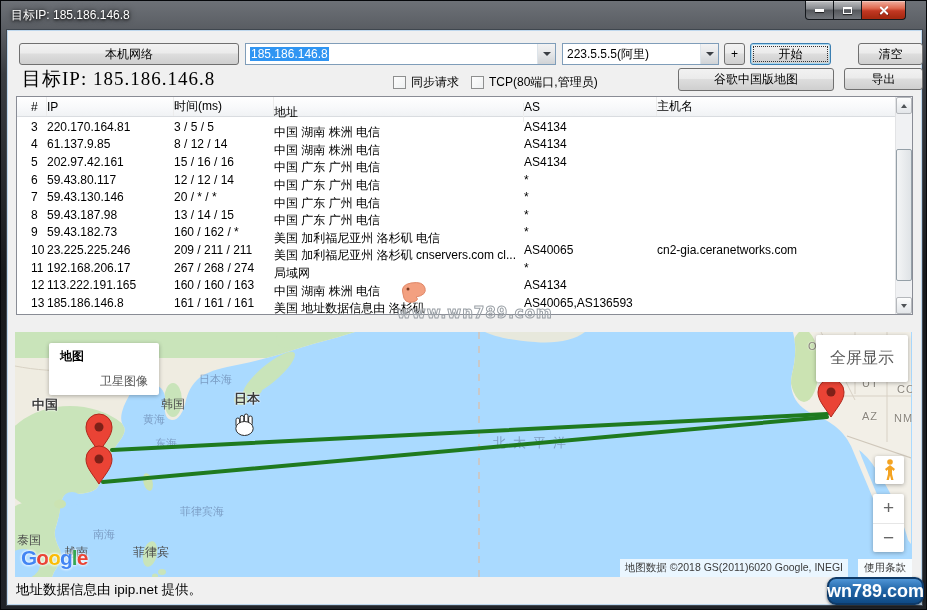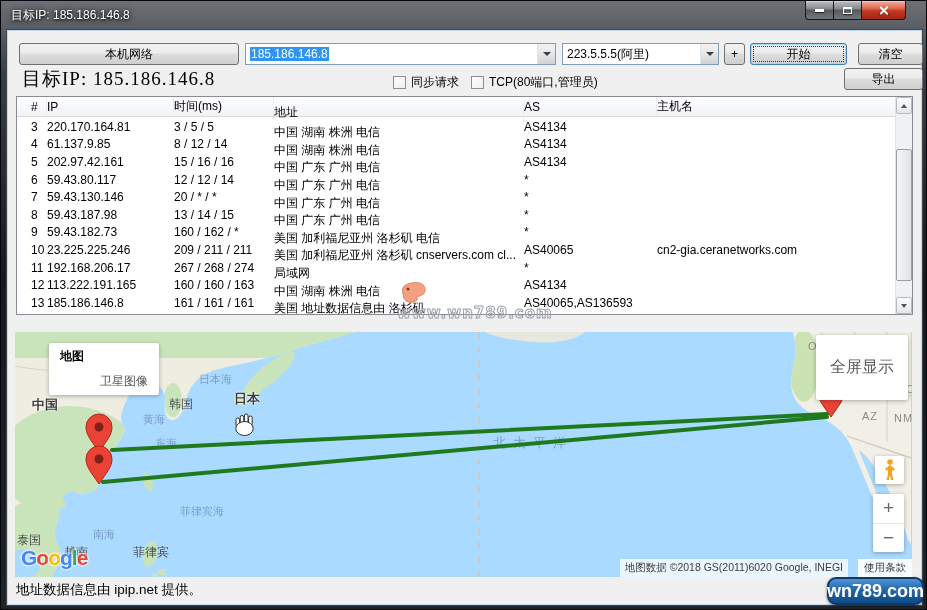--- a/index.html
+++ b/index.html
@@ -71,21 +71,21 @@
   .mlabel.water{color:#7b9dc4;text-align:center;}
   .mlabel.big{font-size:13px;letter-spacing:7px;color:#7f9fc3;}
   .mlabel.country{color:#3c3c3c;font-weight:bold;font-size:13px;text-shadow:0 0 2px #fff,0 0 2px #fff;}
   .mlabel.sm{font-size:12px;color:#4a4a4a;}
   .mlabel.state{color:#8a857c;font-size:11px;letter-spacing:1px;text-shadow:0 0 2px #fff;}
   svg.routes{position:absolute;left:0;top:0;z-index:3;pointer-events:none;}
   .mapctl{position:absolute;background:#fff;border-radius:2px;box-shadow:0 1px 4px rgba(0,0,0,.3);z-index:4;}
   .typectl{left:34px;top:11px;padding:5px 11px;display:flex;gap:16px;font-size:12px;}
   .typectl .on{font-weight:bold;color:#000;}
   .typectl .off{color:#565656;margin-top:25px;}
-  .fullctl{right:4px;top:3px;padding:22px 14px;font-size:16px;color:#5b5b5b;}
+  .fullctl{right:4px;top:3px;padding:13px 14px;font-size:16px;color:#5b5b5b;}
   .pegctl{left:860px;top:124px;width:29px;height:28px;display:flex;align-items:center;justify-content:center;}
   .zoomctl{left:858px;top:162px;width:31px;height:58px;display:flex;flex-direction:column;}
   .zoomctl div{flex:1;display:flex;align-items:center;justify-content:center;font-size:19px;color:#666;}
   .zoomctl .zin{border-bottom:1px solid #e6e6e6;}
   .glogo{position:absolute;left:6px;top:214px;z-index:4;font-size:21px;font-weight:bold;letter-spacing:-1px;
     text-shadow:0 0 3px #fff,0 0 3px #fff;}
   .attrib{position:absolute;right:64px;bottom:0;z-index:4;background:rgba(255,255,255,.75);padding:2px 5px;font-size:10.5px;color:#3c3c3c;}
   .terms{position:absolute;right:0;bottom:0;z-index:4;background:rgba(255,255,255,.9);padding:2px 6px;font-size:10.5px;color:#3c3c3c;}
   
   .statustext{position:absolute;left:9px;top:551px;font-size:13.5px;color:#000;}
@@ -125,36 +125,39 @@
     </div>
     <div class="combo" style="left:555px;top:13px;width:157px;" role="combobox">
       <span class="cval">223.5.5.5(阿里)</span>
       <span class="arrowzone">
           <span class="tri-down"></span>
         </span>
     </div>
     <div class="btn7" style="left:717px;top:13px;width:21px;">
         <span>+</span>
       </div>
-    <div class="btn7 focusd" style="left:743px;top:13px;width:97px;">
+    <div class="btn7 focusd" style="left:743px;top:13px;width:81px;">
         <span>开始</span>
       </div>
     <div class="btn7" style="left:851px;top:13px;width:65px;">
         <span>清空</span>
       </div>
 
     <div class="biglabel">目标IP: 185.186.146.8</div>
     <label class="chk" style="left:386px;text-align:right;">
       <span class="chkbox"></span>
       <span>同步请求</span>
     </label>
     <label class="chk" style="left:464px;">
       <span class="chkbox"></span>
       <span>TCP(80端口,管理员)</span>
     </label>
+    <div class="btn7" style="left:671px;top:38px;width:156px;height:23px;">
+        <span>谷歌中国版地图</span>
+      </div>
     <div class="btn7" style="left:837px;top:38px;width:79px;height:22px;">
         <span>导出</span>
       </div>
 
     <div class="grid">
       <div class="thead">
           <div class="th c0">#</div>
           <div class="th c1">IP</div>
           <div class="th c2">时间(ms)</div>
           <div class="th c3">地址</div>
@@ -319,21 +322,21 @@
         <line x1="464" y1="0" x2="464" y2="245" stroke="#c9c9c9" stroke-width="2" stroke-dasharray="7 7"></line>
       </svg>
       <div class="maplabels">
           <span class="mlabel water" style="left: 184px; top: 40px;">日本海</span>
           <span class="mlabel water" style="left: 128px; top: 80px;">黄海</span>
           <span class="mlabel water" style="left: 140px; top: 104px;">东海</span>
           <span class="mlabel water big" style="left: 478px; top: 102px;">北太平洋</span>
           <span class="mlabel water" style="left: 165px; top: 172px;">菲律宾海</span>
           <span class="mlabel water" style="left: 78px; top: 195px;">南海</span>
           <span class="mlabel country" style="left: 17px; top: 64px;">中国</span>
-          <span class="mlabel sm" style="left: 154px; top: 64px;">韩国</span>
+          <span class="mlabel sm" style="left: 146px; top: 64px;">韩国</span>
           <span class="mlabel country" style="left: 219px; top: 58px;">日本</span>
           <span class="mlabel sm" style="left: 2px; top: 200px;">泰国</span>
           <span class="mlabel sm" style="left: 49px; top: 212px;">越南</span>
           <span class="mlabel sm" style="left: 118px; top: 212px;">菲律宾</span>
           <span class="mlabel state" style="left: 793px; top: 8px;">OR</span>
           <span class="mlabel state" style="left: 815px; top: 40px;">NV</span>
           <span class="mlabel state" style="left: 847px; top: 45px;">UT</span>
           <span class="mlabel state" style="left: 882px; top: 51px;">CO</span>
           <span class="mlabel state" style="left: 847px; top: 78px;">AZ</span>
           <span class="mlabel state" style="left: 879px; top: 80px;">NM</span>

